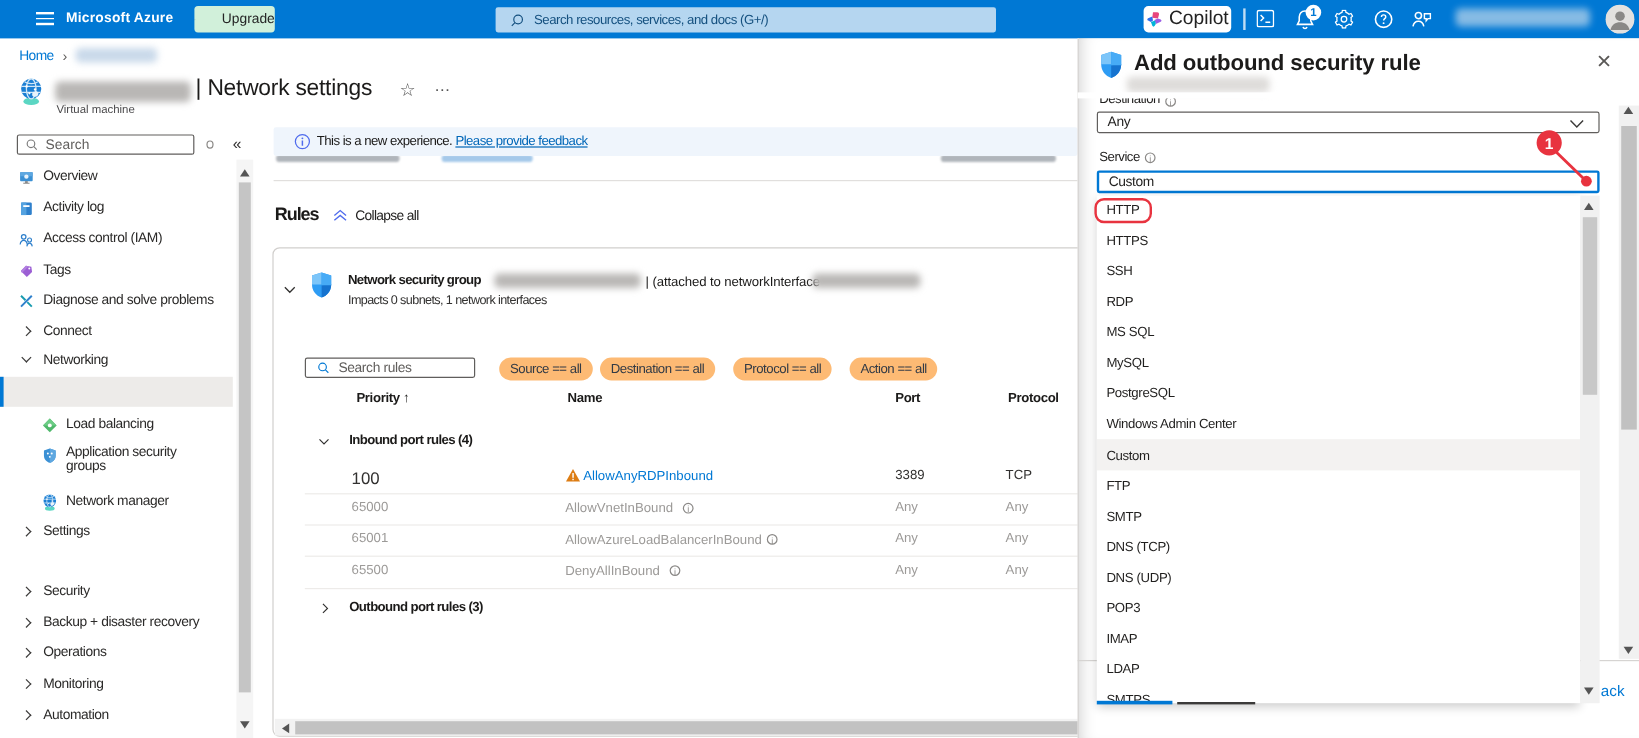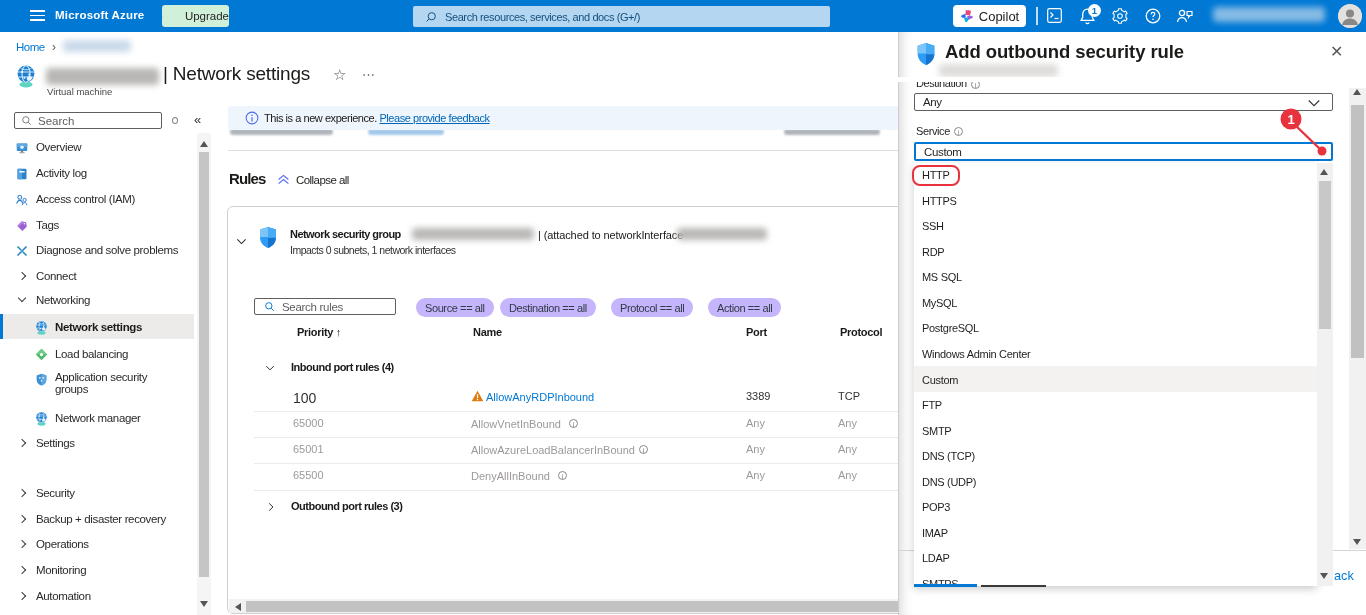--- a/index.html
+++ b/index.html
@@ -7,42 +7,42 @@
 .abs { position:absolute; }
 #page { position:relative; width:1366px; height:615px; }
 .blur { filter:blur(3px); border-radius:4px; }
 
 #topbar { left:0; top:0; width:1366px; height:32px; background:#0078d4; }
 #hamb { left:30px; top:10px; width:15px; height:11px; }
 #hamb div { height:1.8px; background:#fff; margin-bottom:2.8px; }
 #mslogo { left:55px; top:9px; color:#fff; font-size:11.5px; font-weight:bold; letter-spacing:.2px; }
 #upg { left:162px; top:5px; width:67px; height:22px; background:#d1f0da; border-radius:3px; color:#252525; font-size:11.5px; display:flex; align-items:center; justify-content:center; gap:22px; font-weight:normal;}
 #gsearch { left:413px; top:6px; width:417px; height:21px; background:#b5d6f0; border-radius:2px; color:#14507f; font-size:11px; letter-spacing:-0.4px; display:flex; align-items:center; }
-#copilot { left:953px; top:5px; width:73px; height:22px; background:#fff; border-radius:4px; display:flex; align-items:center; justify-content:center; gap:5px; font-size:13px; color:#222; }
+#copilot { left:953px; top:5px; width:73px; height:22px; background:#fff; border-radius:4px; display:flex; align-items:center; justify-content:center; gap:5px; font-size:16px; color:#222; }
 #avatar { left:1338px; top:4px; width:24px; height:24px; border-radius:50%; background:#d6d4d2; overflow:hidden;}
 
 #home { left:16px; top:41px; color:#0078d4; font-size:11.5px; letter-spacing:-0.5px; }
 #bc-sep { left:52px; top:40px; color:#605e5c; font-size:12px; }
 #bc-blur { left:63px; top:40px; width:68px; height:12px; background:#c9d9ea; }
 #title { left:163px; top:63px; font-size:19px; color:#1c1b1a; font-weight:400; letter-spacing:-0.2px;}
 #name-blur { left:46px; top:68px; width:113px; height:17px; background:#b9b7b5; }
 #vm-label { left:47px; top:86px; font-size:9.5px; color:#49484a; }
 #star { left:333px; top:66px; color:#555; font-size:15px; }
 #dots { left:362px; top:67px; color:#555; font-size:13px; letter-spacing:1px;}
 
 #sb-search { left:14px; top:112px; width:148px; height:17px; border:1px solid #605e5c; border-radius:2px; display:flex; align-items:center; font-size:11.5px; color:#605e5c; }
 #sb-oval { left:172px; top:117px; width:6px; height:7px; border:1px solid #8a8886; border-radius:50%; }
 #sb-coll { left:194px; top:112px; color:#323130; font-size:13px; }
 .mi { position:absolute; left:0; width:196px; height:26px; font-size:11.5px; letter-spacing:-0.35px; color:#2b2a29; }
 .mi .ic { position:absolute; left:16px; top:7px; width:12px; height:12px; }
 .mi .tx { position:absolute; left:36px; top:6px; white-space:nowrap; }
 .mi .chev { position:absolute; left:19px; top:9px; width:6px; height:6px; border-right:1.4px solid #3b3a39; border-top:1.4px solid #3b3a39; transform:rotate(45deg); }
 .mi2 .ic { left:35px; top:5px; width:13px; height:15px; }
 .mi2 .tx { left:55px; }
-.pill { position:absolute; top:91px; height:19px; background:#c4b5fd; border-radius:10px; font-size:11px; letter-spacing:-0.4px; color:#323a45; display:flex; align-items:center; padding:0 9px; }
+.pill { position:absolute; top:91px; height:19px; background:#fdba74; border-radius:10px; font-size:11px; letter-spacing:-0.4px; color:#323a45; display:flex; align-items:center; padding:0 9px; }
 .info { position:absolute; width:9px; height:9px; border:1px solid #8a8886; border-radius:50%; font-size:7.5px; color:#8a8886; text-align:center; line-height:9px; }
 .info::after { content:"i"; }
 #sb-scroll { left:197px; top:133px; width:14px; height:482px; background:#f5f5f5; }
 #sb-thumb { left:199px; top:152px; width:10px; height:425px; background:#c5c5c5; }
 .arr { position:absolute; width:0; height:0; }
 
 #banner { left:228px; top:106px; width:670px; height:24px; background:#eff5fc; border-radius:2px; display:flex; align-items:center; font-size:11px; letter-spacing:-0.45px; color:#1b1a19; }
 #divider1 { left:228px; top:150px; width:670px; height:1px; background:#e1dfdd; }
 #rules-h { left:229px; top:170px; font-size:15px; letter-spacing:-0.9px; font-weight:bold; color:#1b1a19; }
 #collapse-all { left:277px; top:173px; font-size:11.5px; letter-spacing:-0.55px; color:#242322; display:flex; align-items:center; gap:6px;}
@@ -211,34 +211,20 @@
       </svg>
     <span class="tx">Diagnose and solve problems</span>
   </div>
   <div class="mi" style="top:264px;">
     <span class="chev"></span>
     <span class="tx">Connect</span>
   </div>
   <div class="mi" style="top:288px;">
     <span class="chev" style="transform:rotate(135deg); top:7px;"></span>
     <span class="tx">Networking</span>
-  </div>
-  <div class="mi mi2" style="top:315px; font-weight:bold; color:#1b1a19;">
-    <svg class="ic" viewBox="0 0 20 24">
-        <ellipse cx="10" cy="20.5" rx="6.5" ry="3" fill="#5bd6c3"></ellipse>
-        <circle cx="10" cy="10" r="8.4" fill="#1b7fd4"></circle>
-        <ellipse cx="10" cy="10" rx="4" ry="8.4" fill="none" stroke="#cfe6f7" stroke-width="1.1"></ellipse>
-        <path d="M1.8 8h16.4M2.2 13h15.6" stroke="#cfe6f7" stroke-width="1.1" fill="none"></path>
-        <path d="M4.5 4.2c2.5 2 8.5 2.2 11-.1" stroke="#cfe6f7" stroke-width="1" fill="none"></path>
-        <circle cx="6.2" cy="8" r="1" fill="#fff"></circle>
-        <circle cx="13.2" cy="10.5" r="1" fill="#fff"></circle>
-        <circle cx="8.5" cy="13.8" r=".9" fill="#fff"></circle>
-        <path d="M12 12.5c1.5-1 3.5-.5 4 1 .4 1.5-1 3-2.5 3.2-1.8.2-3-1-2.7-2.2.2-1 .5-1.5 1.2-2z" fill="#e8f3fb"></path>
-      </svg>
-    <span class="tx">Network settings</span>
   </div>
   <div class="mi mi2" style="top:342px;">
     <svg class="ic" viewBox="0 0 16 16">
         <path d="M8 1l7 7-7 7-7-7z" fill="#4fb86b"></path>
         <path d="M8 1l7 7H1z" fill="#6ccc85"></path>
         <circle cx="8" cy="8" r="2" fill="#fff"></circle>
       </svg>
     <span class="tx">Load balancing</span>
   </div>
   <div class="mi mi2" style="top:366px; height:36px;">

